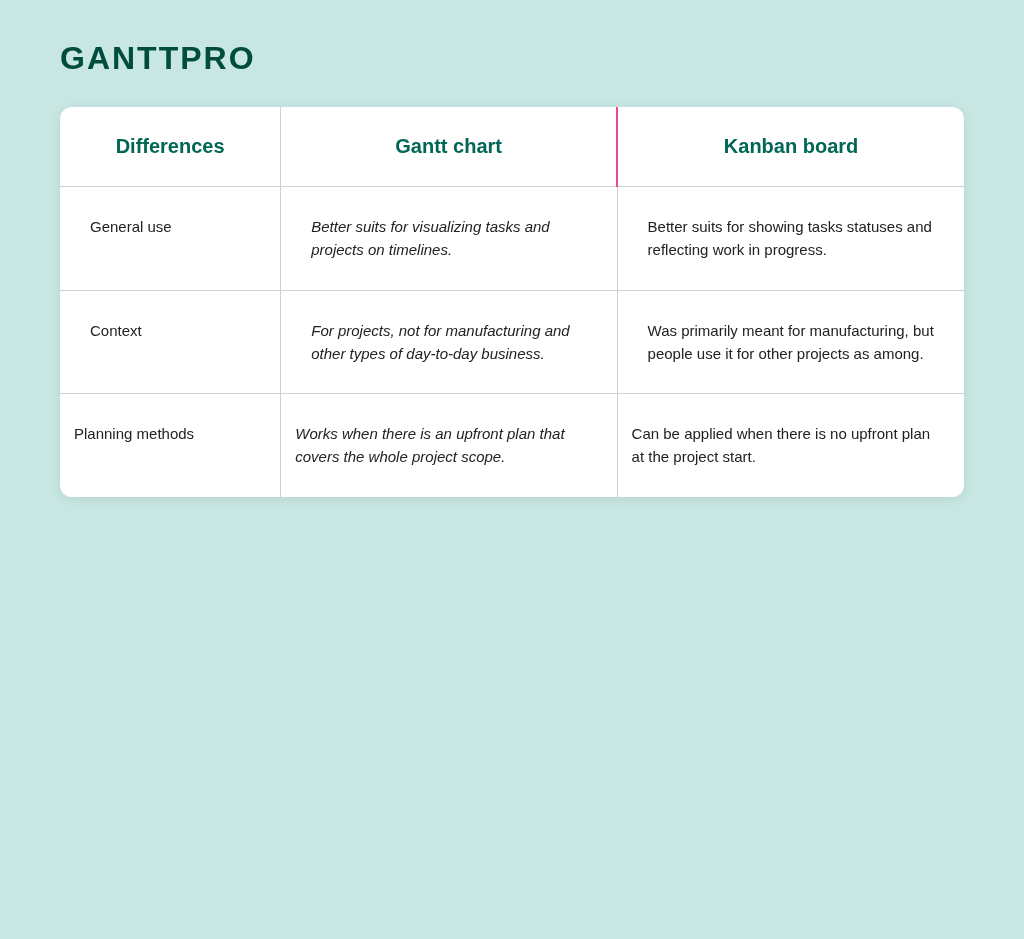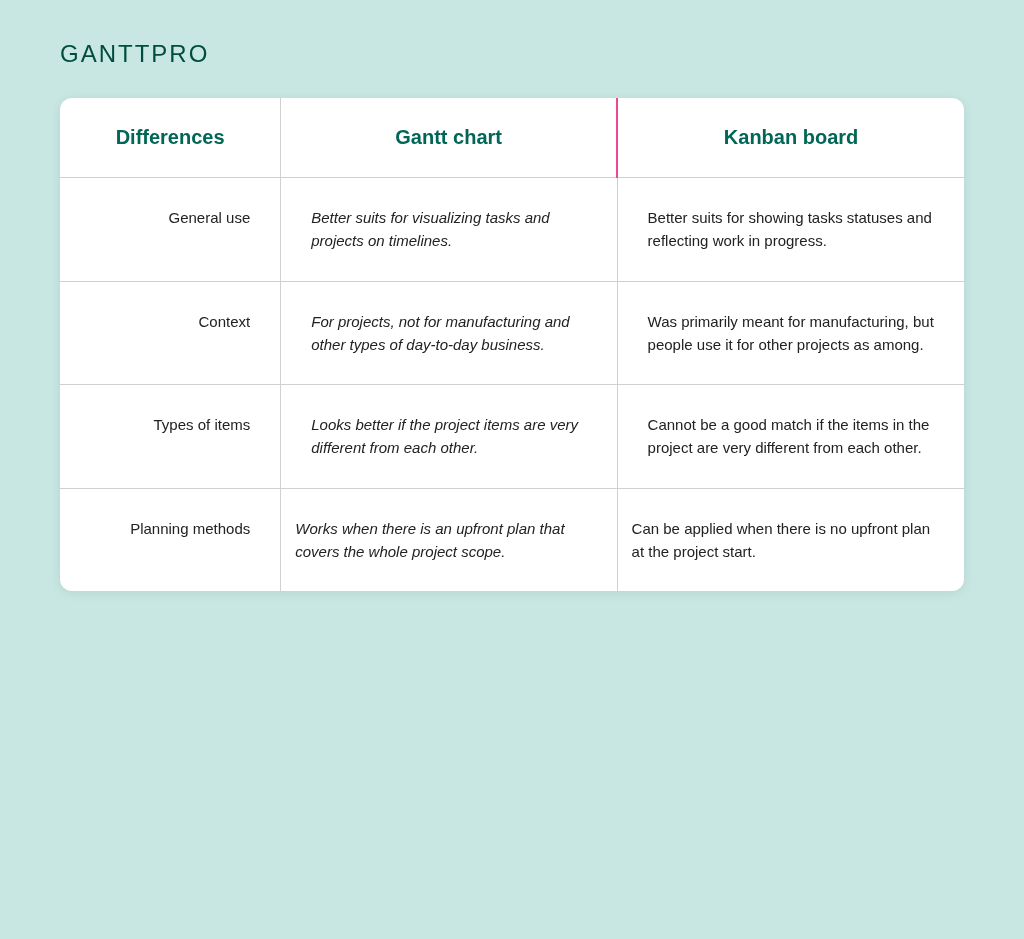--- a/index.html
+++ b/index.html
@@ -18,22 +18,22 @@
       align-items: center;
       padding: 40px 60px;
     }
 
     .logo-area {
       align-self: flex-start;
       margin-bottom: 30px;
     }
 
     .logo-text {
-      font-size: 24px;
-      font-weight: 400;
+      font-size: 32px;
+      font-weight: 700;
       color: #004d40;
       letter-spacing: 2px;
       font-family: 'Arial Black', 'Arial', sans-serif;
     }
 
     .table-container {
       background: #ffffff;
       border-radius: 12px;
       overflow: hidden;
       width: 100%;
@@ -74,21 +74,20 @@
 
     tbody tr:last-child td {
       border-bottom: none;
       padding-left: 14px;
     }
 
     tbody tr td:first-child {
       border-right: 1px solid #d0d0d0;
       font-weight: 400;
       width: 210px;
-      text-align: right;
     }
 
     tbody tr td:nth-child(2) {
       border-right: 1px solid #d0d0d0;
       width: 320px;
       font-style: italic;
     }
 
     tbody tr td:nth-child(3) {
       width: 330px;
@@ -115,24 +114,19 @@
           <td>General use</td>
           <td>Better suits for visualizing tasks and projects on timelines.</td>
           <td>Better suits for showing tasks statuses and reflecting work in progress.</td>
         </tr>
         <tr>
           <td>Context</td>
           <td>For projects, not for manufacturing and other types of day-to-day business.</td>
           <td>Was primarily meant for manufacturing, but people use it for other projects as among.</td>
         </tr>
         <tr>
-          <td>Types of items</td>
-          <td>Looks better if the project items are very different from each other.</td>
-          <td>Cannot be a good match if the items in the project are very different from each other.</td>
-        </tr>
-        <tr>
           <td>Planning methods</td>
           <td>Works when there is an upfront plan that covers the whole project scope.</td>
           <td>Can be applied when there is no upfront plan at the project start.</td>
         </tr>
       </tbody>
   </table>
 </div>
 
 </body></html>

